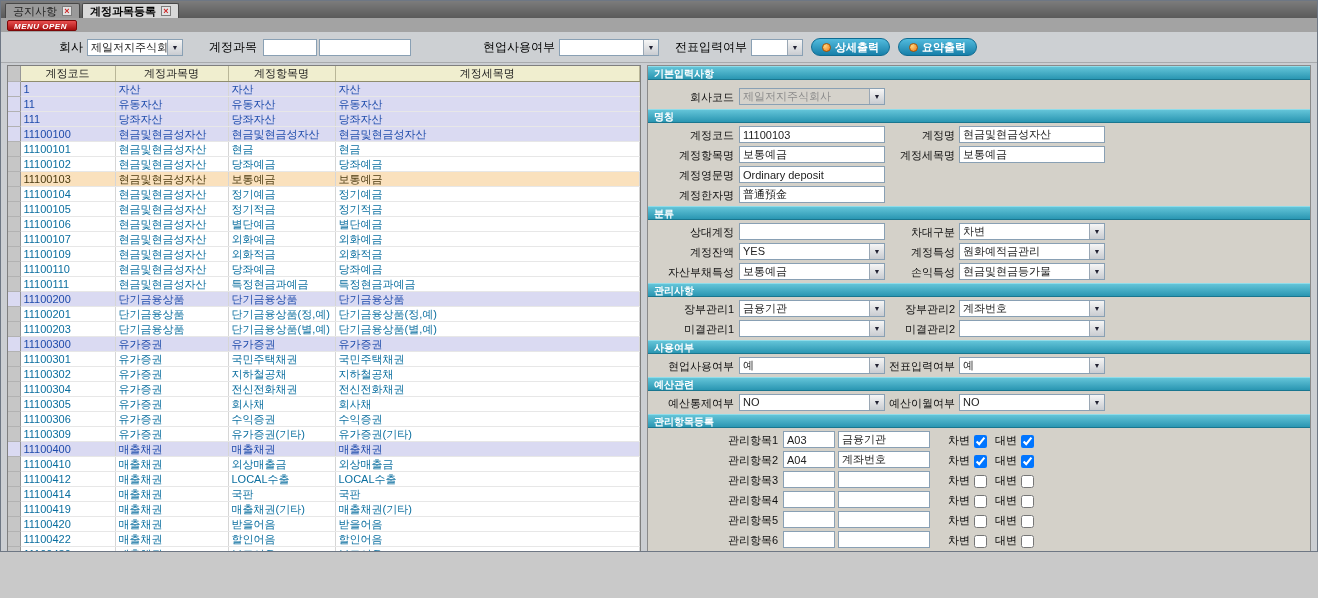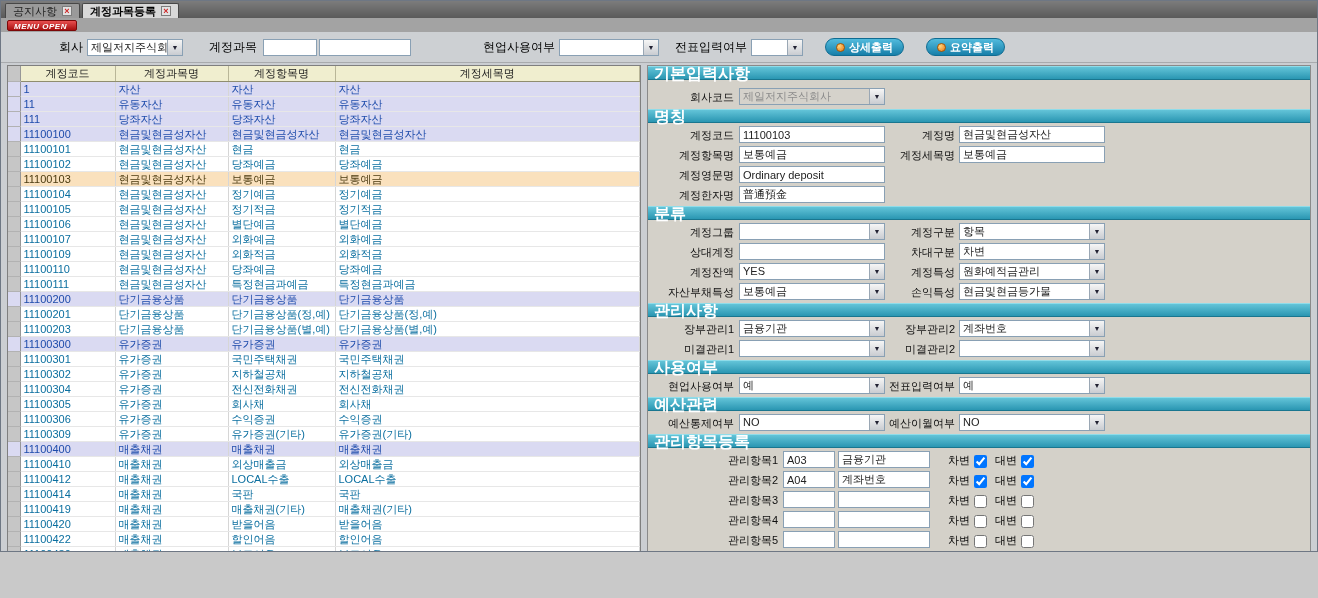--- a/index.html
+++ b/index.html
@@ -70,21 +70,21 @@
     flex:0 0 15px; display:flex; align-items:center; justify-content:center;
     background:linear-gradient(#f6f6f6,#c9ccd1); border-left:1px solid #9aa7b4;
     font-size:7px; color:#223;
   }
   .dd.disabled { background:#d5d2cb; }
   .dd.disabled .dd-text { color:#8b8b8b; }
   .dd-company { width:96px; }
   .dd-fielduse { width:100px; }
   .dd-slip { width:52px; }
   .btn {
-    margin-left:22px; height:18px; border-radius:9px;
+    margin-left:8px; height:18px; border-radius:9px;
     background:linear-gradient(#52bbdd,#177fa9);
     border:1px solid #0f6c92; color:#fff; font-weight:bold; font-size:11px;
     display:flex; align-items:center; gap:4px; padding:0 10px; cursor:pointer;
     font-family:inherit;
     justify-content:space-between;
   }
   .btn-ic {
     width:9px; height:9px; border-radius:50%;
     background:radial-gradient(circle at 30% 30%, #ffd77e, #ee7715);
     border:1px solid #a85400;
@@ -117,21 +117,21 @@
   .grid tr.selected td.selcol { background:#c6c6c6; }
   
   .panel {
     flex:1; height:515px; background:#d4d1c9;
     border:1px solid #8a8a8a; overflow:hidden;
   }
   .phead {
     height:14px; line-height:13px;
     background:linear-gradient(#63c4d8,#2a96b2);
     border-top:1px solid #8fdce9; border-bottom:1px solid #19768f;
-    color:#fff; font-weight:bold; font-size:16px; padding-left:6px;
+    color:#fff; font-weight:bold; font-size:10px; padding-left:6px;
   }
   .prow { display:flex; align-items:flex-end; height:17px; margin:3px 0; font-size:11px; }
   .plabel  { width:86px; text-align:right; margin-right:5px; color:#101010; white-space:nowrap; }
   .plabel2 { width:70px; text-align:right; margin-right:4px; color:#101010; white-space:nowrap; }
   .panel .txt { width:146px; }
   .panel .dd  { width:146px; }
   .basic-row { height:20px; margin:5px 0 4px 0; }
   
   .mrow .plabel { width:130px; }
   .txt.mcode { width:52px; margin-right:3px; }
@@ -472,32 +472,20 @@
         <span class="plabel">계정영문명</span>
         <input class="txt" value="Ordinary deposit" style="">
       </div>
       <div class="prow">
         <span class="plabel">계정한자명</span>
         <input class="txt" value="普通預金" style="">
       </div>
 
       <div class="phead">분류</div>
       <div class="prow">
-        <span class="plabel">계정그룹</span>
-        <div class="dd">
-            <span class="dd-text"></span>
-            <span class="dd-arrow">▼</span>
-          </div>
-        <span class="plabel2">계정구분</span>
-        <div class="dd">
-            <span class="dd-text">항목</span>
-            <span class="dd-arrow">▼</span>
-          </div>
-      </div>
-      <div class="prow">
         <span class="plabel">상대계정</span>
         <input class="txt" value="" style="">
         <span class="plabel2">차대구분</span>
         <div class="dd">
             <span class="dd-text">차변</span>
             <span class="dd-arrow">▼</span>
           </div>
       </div>
       <div class="prow">
         <span class="plabel">계정잔액</span>

